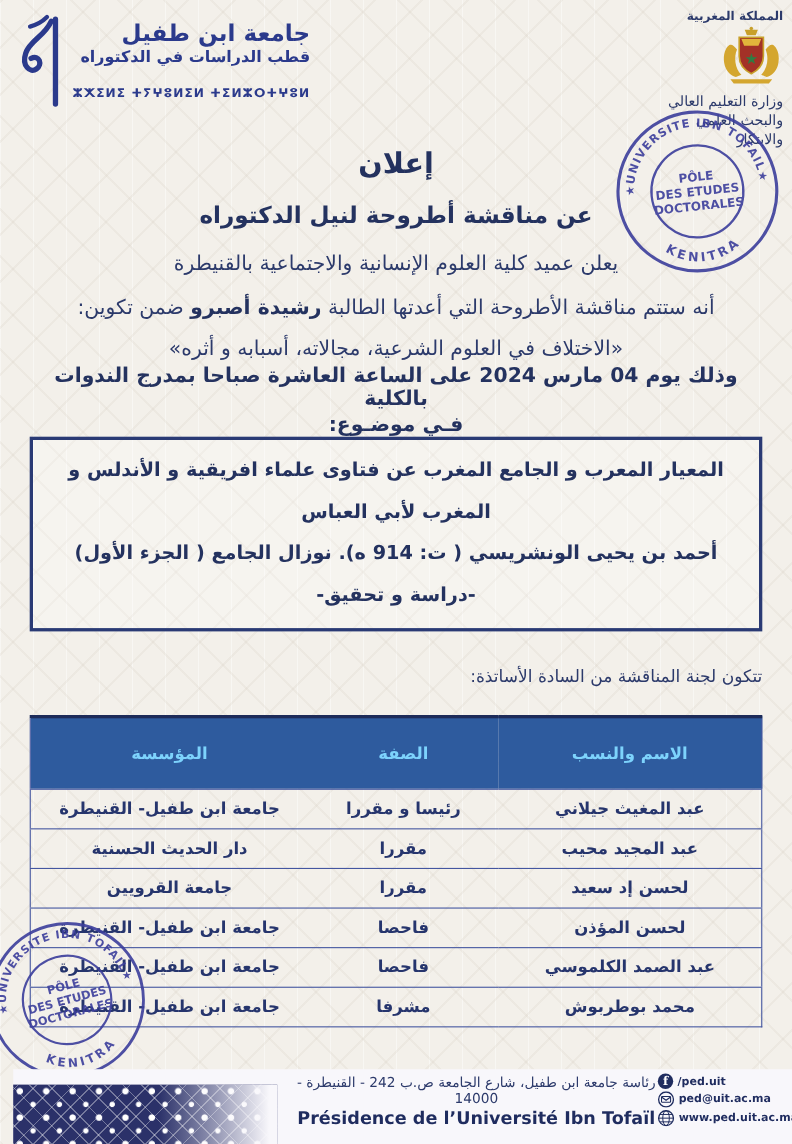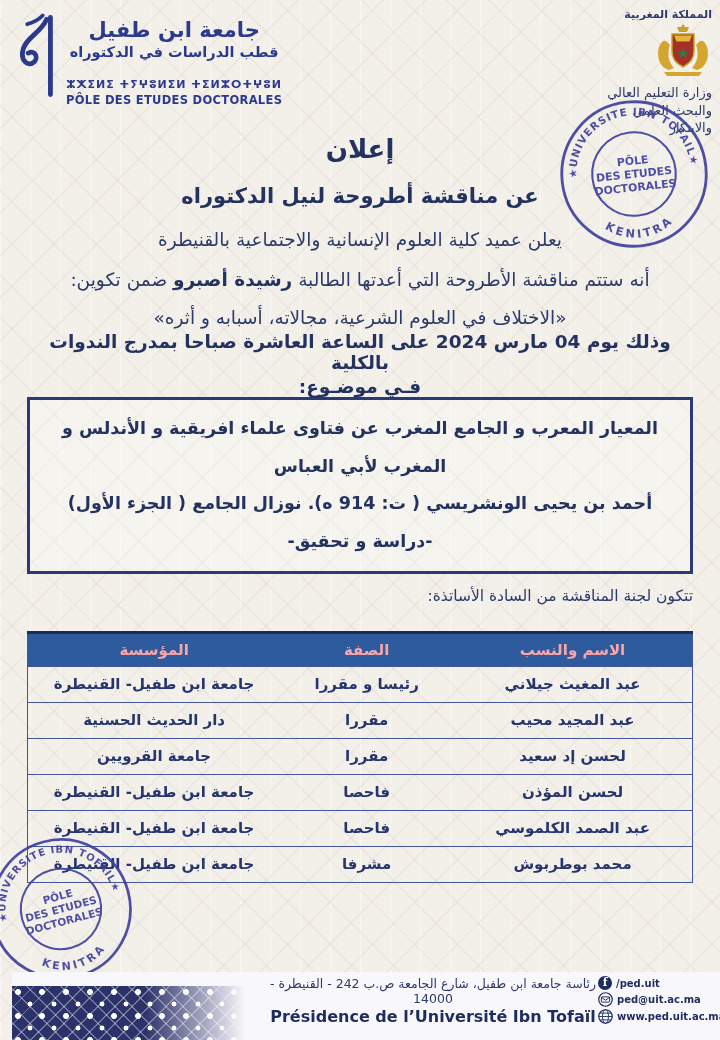--- a/index.html
+++ b/index.html
@@ -8,21 +8,21 @@
     background-color:#f3f0ea;
     background-image:
       repeating-linear-gradient(45deg, rgba(211,203,190,.20) 0 2px, transparent 2px 30px),
       repeating-linear-gradient(135deg, rgba(211,203,190,.20) 0 2px, transparent 2px 30px),
       repeating-linear-gradient(90deg, rgba(255,255,255,.45) 0 1px, transparent 1px 30px);
     font-family:"DejaVu Sans", sans-serif;
     color:#2c3a6b;
   }
   
   .logo-left{position:absolute;left:8px;top:10px;display:flex;align-items:flex-start;gap:4px;}
-  .logo-text{text-align:center;padding-top:8px;}
+  .logo-text{padding-top:8px;}
   .logo-ar1{font-size:21px;font-weight:bold;color:#2b3a8c;}
   .logo-ar2{font-size:14.5px;font-weight:bold;color:#2b3a8c;margin-top:2px;}
   .logo-tif{font-size:11px;font-weight:bold;color:#2b3a8c;margin-top:18px;letter-spacing:1px;}
   .logo-fr{font-size:11.5px;font-weight:bold;color:#2b3a8c;margin-top:2px;letter-spacing:.3px;}
   .kingdom{position:absolute;right:8px;top:8px;width:118px;text-align:right;color:#2c3a6b;}
   .kingdom-title{font-size:11px;font-weight:bold;}
   .ministry{font-size:13px;line-height:1.35;margin-top:2px;}
   
   .stamp{position:absolute;opacity:.9;pointer-events:none;}
   .stamp-top{right:10px;top:98px;width:152px;height:152px;transform:rotate(-6deg);}
@@ -35,26 +35,26 @@
   .ln.first{margin-top:21px;}
   .ln b{color:#24325f;}
   .ln.bold{font-weight:bold;color:#24325f;margin-top:3px;}
   .formation{margin-top:17px;}
   .subject{margin-top:16px;}
   .thesis-box{
     border:3px solid #2a3a74;padding:10px 8px;
     font-size:17.5px;font-weight:bold;color:#24325f;line-height:2.15;text-align:center;
     background:rgba(255,255,255,.25);
   }
-  .committee-intro{margin-top:13px;text-align:right;font-size:15.5px;}
+  .committee-intro{margin-top:32px;text-align:right;font-size:15.5px;}
   
   table.committee{width:100%;border-collapse:collapse;margin-top:26px;border:1.6px solid #4456a0;}
   table.committee th{
-    background:#2e5b9e;color:#fca5a5;font-size:15px;font-weight:bold;
-    padding:7px 6px;border-top:3px solid #1d2b59;
+    background:#2e5b9e;color:#7dd3fc;font-size:15px;font-weight:bold;
+    padding:23px 6px;border-top:3px solid #1d2b59;
   }
   table.committee td{
     font-size:15px;font-weight:bold;color:#26356d;padding:8.5px 6px;
     border-top:1.4px solid #4456a0;text-align:center;
   }
   td.c-name{text-align:right;padding-right:18px;width:36%;}
   th.h-name{width:36%;}
   th.h-role,td.c-role{width:26%;}
   th.h-inst,td.c-inst{width:38%;}
   
@@ -91,21 +91,20 @@
   <div class="logo-left">
     <svg width="54" height="92" viewBox="0 0 56 92">
       <path d="M44,6 C44,34 44,60 44,86" stroke="#2b3a8c" stroke-width="5" fill="none" stroke-linecap="round"></path>
       <path d="M40,8 C34,22 20,26 16,38 C12,50 20,57 26,53 C32,49 29,39 21,43" stroke="#2b3a8c" stroke-width="5" fill="none" stroke-linecap="round"></path>
       <path d="M36,4 C30,10 24,12 20,13" stroke="#2b3a8c" stroke-width="4" fill="none" stroke-linecap="round"></path>
     </svg>
     <div class="logo-text" dir="rtl">
       <div class="logo-ar1">جامعة ابن طفيل</div>
       <div class="logo-ar2">قطب الدراسات في الدكتوراه</div>
       <div class="logo-tif" dir="ltr">ⵣⵅⵉⵍⵉ ⵜⵢⵖⵓⵍⵉⵍ ⵜⵉⵍⵣⵔⵜⵖⵓⵍ</div>
-      <div class="logo-fr" dir="ltr">PÔLE DES ETUDES DOCTORALES</div>
     </div>
   </div>
 
   <div class="kingdom" dir="rtl">
     <div class="kingdom-title">المملكة المغربية</div>
     <svg width="58" height="56" viewBox="0 0 58 56" style="margin-top:1px;">
       <path d="M23,5 h12 l-2,5 h-8 z" fill="#c8a02a"></path>
       <circle cx="29" cy="4" r="1.6" fill="#c8a02a"></circle>
       <path d="M9,19 C4,23 3,31 5,38 C7,44 11,47 15,48 L20,46 C14,40 13,30 16,23 C13,19 11,18 9,19 Z" fill="#d4a62f"></path>
       <path d="M49,19 C54,23 55,31 53,38 C51,44 47,47 43,48 L38,46 C44,40 45,30 42,23 C45,19 47,18 49,19 Z" fill="#d4a62f"></path>

